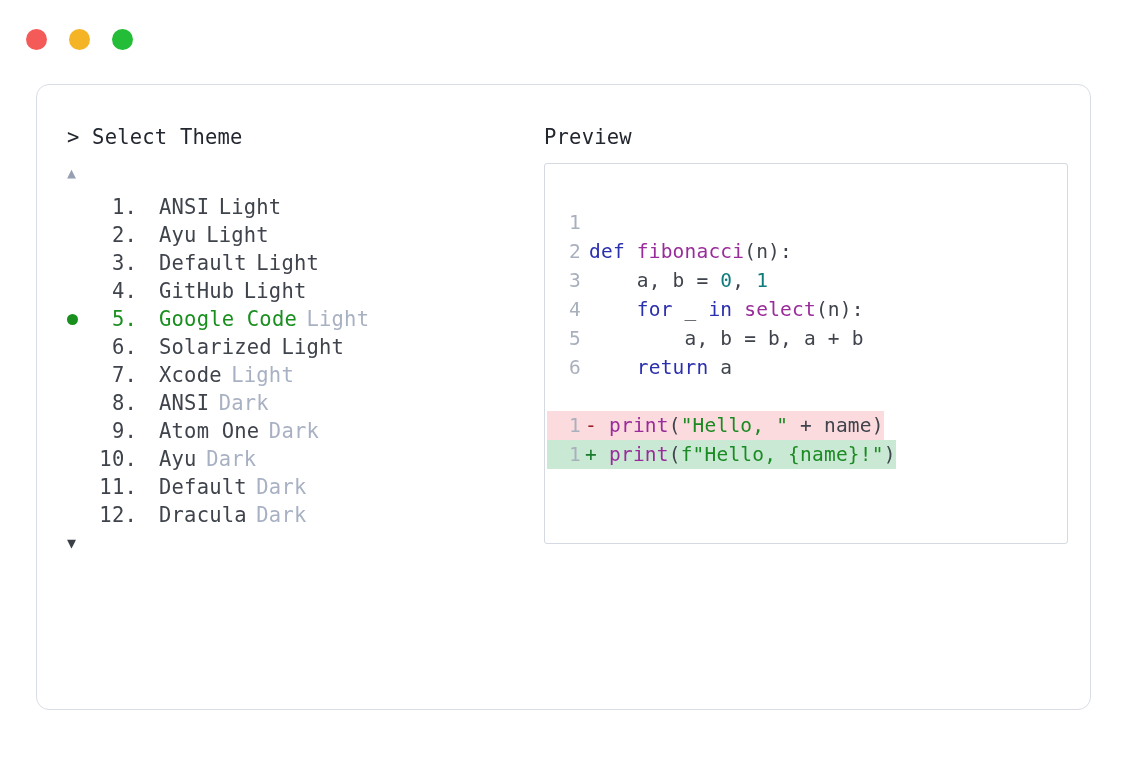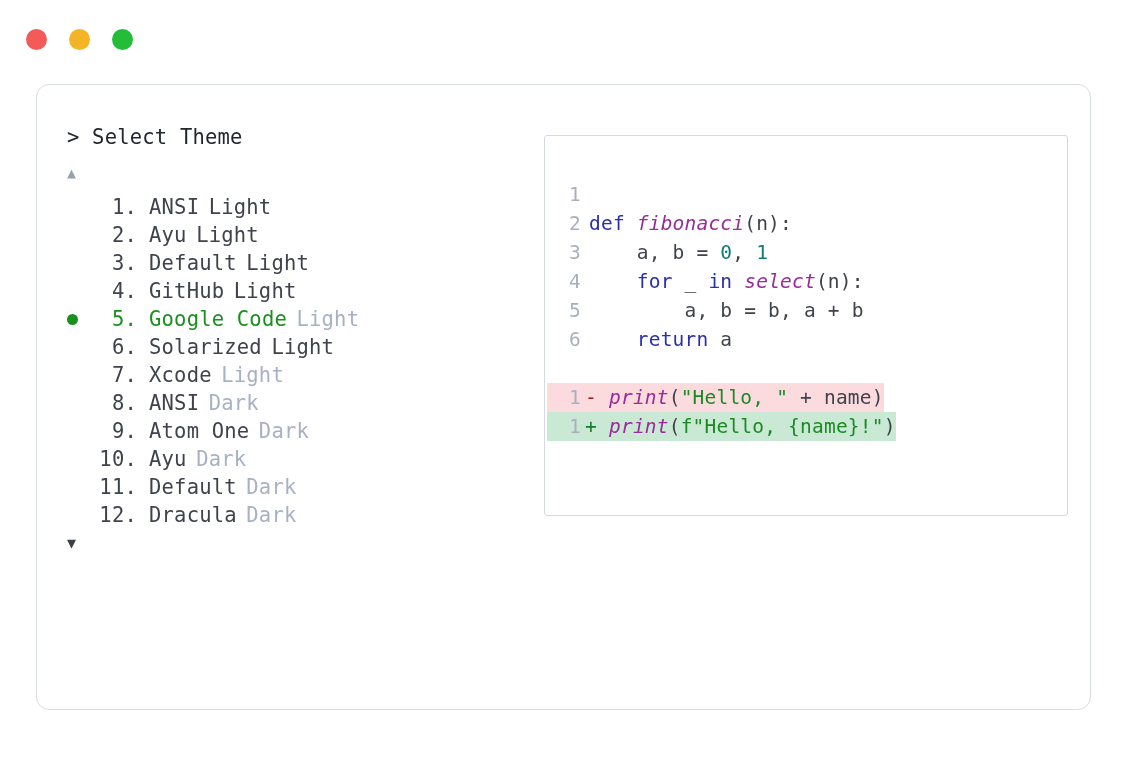--- a/index.html
+++ b/index.html
@@ -122,21 +122,21 @@
     background: #198f1e;
     display: block;
   }
   .idx-cell {
     width: 46px;
     flex: 0 0 46px;
     text-align: right;
     color: #3f434b;
   }
   .name-cell {
-    margin-left: 12px;
+    margin-left: 22px;
     color: #3f434b;
   }
   .variant-cell {
     margin-left: 9.5px;
     color: #3f434b;
   }
   .theme-row.selected .idx-cell,
   .theme-row.selected .name-cell { color: #198f1e; }
   .variant-cell.dim { color: #a8b1c3; }
 
@@ -190,21 +190,21 @@
   .diff-wrap { display: inline-flex; align-items: baseline; }
   .diff-minus { background: #fbdbde; }
   .diff-plus  { background: #c9e9d5; }
   .marker { width: 20px; flex: 0 0 20px; text-align: center; }
   .marker-minus { color: #9c1c22; }
   .marker-plus  { color: #1a7a2c; }
 
   
   .tok-comment { color: #8b1a1a; }
   .tok-kw      { color: #2a2fae; }
-  .tok-fn      { color: #9a2b9a; font-style: italic; }
+  .tok-fn      { color: #9a2b9a; }
   .tok-plain   { color: #3f434b; }
   .tok-num     { color: #0f7b7b; }
   .tok-str     { color: #1c8a22; }
   .tok-punct   { color: #3f434b; }
 </style>
 </head>
 <body>
 
 <div id="root">
 
@@ -237,20 +237,21 @@
               <div class="theme-row"><span class="bullet-cell"></span><span class="idx-cell">10.</span><span class="name-cell">Ayu</span><span class="variant-cell dim">Dark</span></div>
               <div class="theme-row"><span class="bullet-cell"></span><span class="idx-cell">11.</span><span class="name-cell">Default</span><span class="variant-cell dim">Dark</span></div>
               <div class="theme-row"><span class="bullet-cell"></span><span class="idx-cell">12.</span><span class="name-cell">Dracula</span><span class="variant-cell dim">Dark</span></div>
             </div>
 
           <div class="arrow arrow-down">▼</div>
 
         </div>
 
         <div class="col-right">
+          <div class="col-heading">Preview</div>
 
           <div class="preview-panel">
             <div class="code-block" id="code-block">
                 <div class="code-line"><span class="gutter">1</span></div>
                 <div class="code-line"><span class="gutter">2</span><span class="code-text"><span class="tok-kw">def </span><span class="tok-fn">fibonacci</span><span class="tok-punct">(n):</span></span></div>
                 <div class="code-line"><span class="gutter">3</span><span class="code-text"><span class="tok-plain">    a, b = </span><span class="tok-num">0</span><span class="tok-plain">, </span><span class="tok-num">1</span></span></div>
                 <div class="code-line"><span class="gutter">4</span><span class="code-text"><span class="tok-plain">    </span><span class="tok-kw">for</span><span class="tok-plain"> _ </span><span class="tok-kw">in</span><span class="tok-plain"> </span><span class="tok-fn">select</span><span class="tok-punct">(n):</span></span></div>
                 <div class="code-line"><span class="gutter">5</span><span class="code-text"><span class="tok-plain">        a, b = b, a + b</span></span></div>
                 <div class="code-line"><span class="gutter">6</span><span class="code-text"><span class="tok-plain">    </span><span class="tok-kw">return</span><span class="tok-plain"> a</span></span></div>
               </div>

